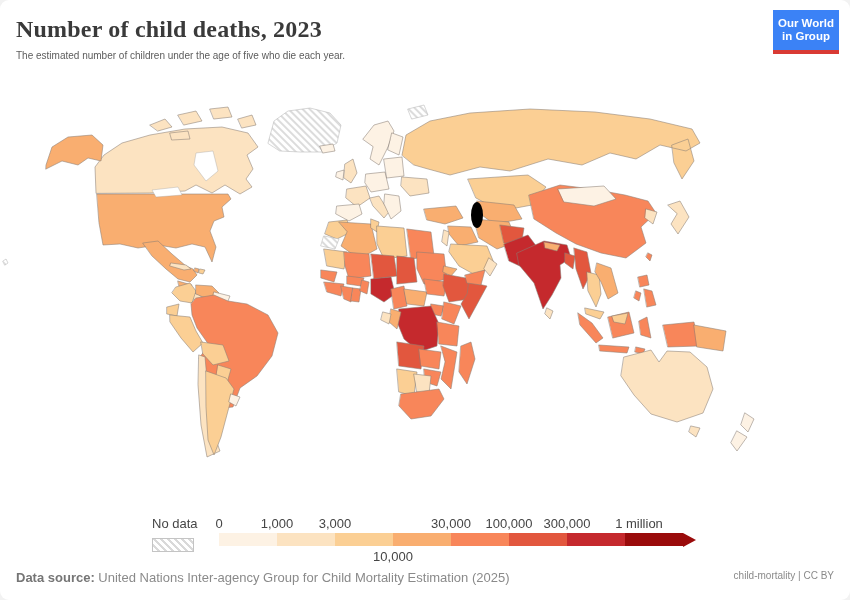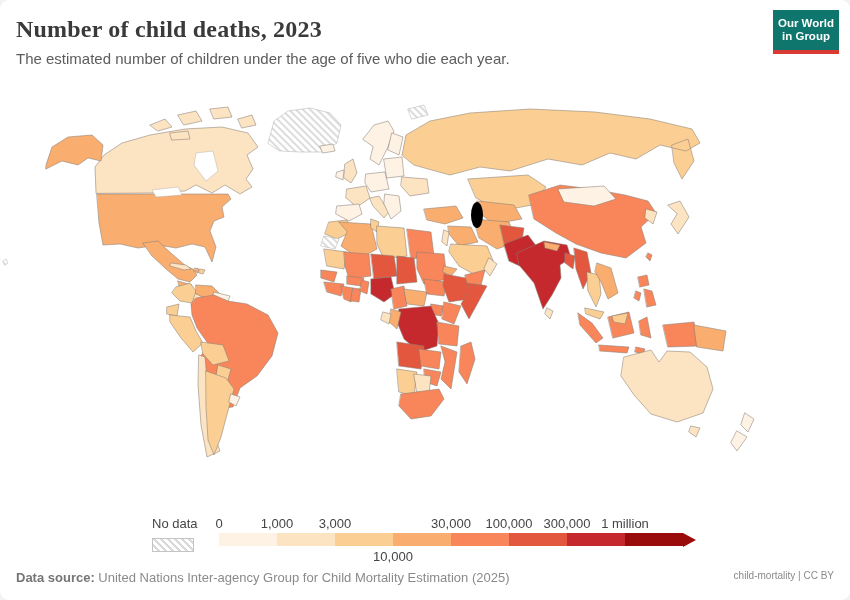--- a/index.html
+++ b/index.html
@@ -1,21 +1,21 @@
 <!DOCTYPE html>
 <html><head>
 <meta charset="utf-8">
 <style>
   html,body{margin:0;padding:0;background:#f2f2f2;}
   .page{position:relative;width:850px;height:600px;background:#ffffff;margin:0 auto;
         font-family:"Liberation Sans",sans-serif;overflow:hidden;border-radius:9px;}
   
   .title{position:absolute;left:16px;top:16px;margin:0;font-family:"Liberation Serif",serif;
          font-size:24px;font-weight:700;color:#3a3a3a;letter-spacing:.2px;}
-  .subtitle{position:absolute;left:16px;top:50px;margin:0;font-size:15px;color:#5c5c5c;}
+  .subtitle{position:absolute;left:16px;top:50px;margin:0;font-size:10px;color:#5c5c5c;}
   .logo{position:absolute;right:11px;top:10px;width:66px;height:40px;border-bottom:4px solid #d93a34;
         display:flex;flex-direction:column;align-items:center;justify-content:center;cursor:pointer;}
   .logo span{color:#ffffff;font-size:11.5px;font-weight:700;line-height:13px;}
   
   .map-wrap{position:absolute;left:0;top:95px;width:850px;height:415px;}
   path.country{stroke:#8a7f76;stroke-width:.55;stroke-linejoin:round;stroke-linecap:round;}
   path.nodata{stroke:#b5b5b5;stroke-width:.55;}
   path.water{fill:#ffffff;stroke:#9b9b9b;stroke-width:.35;}
   
   .legend-nodata{position:absolute;left:152px;top:516px;width:42px;text-align:center;}
@@ -35,21 +35,21 @@
   .footer-lic{position:absolute;right:16px;top:570px;font-size:10px;color:#8a8a8a;cursor:pointer;}
 </style>
 </head>
 <body>
 
 <div class="page">
 
   <h1 class="title">Number of child deaths, 2023</h1>
   <p class="subtitle">The estimated number of children under the age of five who die each year.</p>
 
-  <div class="logo" style="background: #0f766e; border-bottom-color: rgb(217, 58, 52);">
+  <div class="logo" style="background: #3b82f6; border-bottom-color: rgb(217, 58, 52);">
     <span>Our World</span>
     <span>in Group</span>
   </div>
 
   <div class="map-wrap">
     <svg width="850" height="415" viewBox="0 0 850 415" xmlns="http://www.w3.org/2000/svg">
       <defs>
         <pattern id="hatch" patternUnits="userSpaceOnUse" width="5" height="5" patternTransform="rotate(45)">
           <rect width="5" height="5" fill="#ffffff"></rect>
           <rect width="5" height="2" fill="#dcdcdc"></rect>
@@ -179,21 +179,21 @@
   </div>
   <div class="legend-scale">
     <div class="ticks" id="legend-ticks">
         <span style="left: 0px;">0</span>
         <span style="left: 58px;">1,000</span>
         <span style="left: 116px;">3,000</span>
         <span style="left: 174px; margin-top: 33px;">10,000</span>
         <span style="left: 232px;">30,000</span>
         <span style="left: 290px;">100,000</span>
         <span style="left: 348px; text-align: right;">300,000</span>
-        <span style="left: 406px; text-align: right;">1 million</span>
+        <span style="left: 420px; text-align: right;">1 million</span>
       </div>
     <div class="bands" id="legend-bands">
         <div class="seg" style="background: rgb(253, 242, 228);"></div>
         <div class="seg" style="background: rgb(252, 227, 193);"></div>
         <div class="seg" style="background: rgb(251, 207, 148);"></div>
         <div class="seg" style="background: rgb(249, 174, 112);"></div>
         <div class="seg" style="background: rgb(248, 134, 90);"></div>
         <div class="seg" style="background: rgb(226, 87, 62);"></div>
         <div class="seg" style="background: rgb(197, 41, 45);"></div>
         <div class="seg" style="background: rgb(154, 11, 11);"></div>

